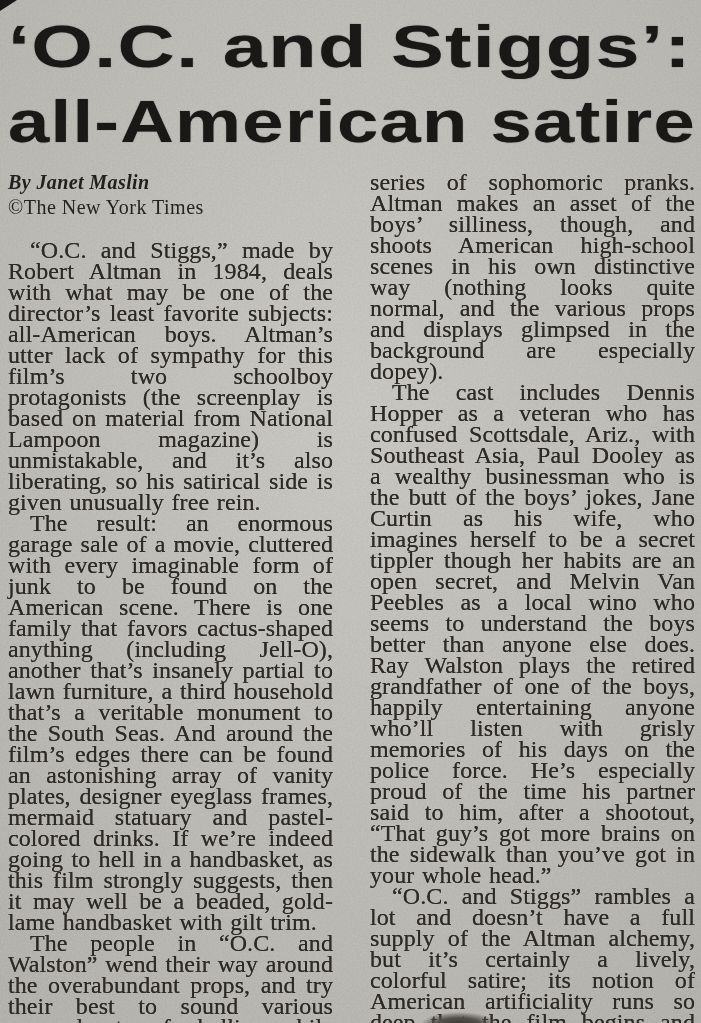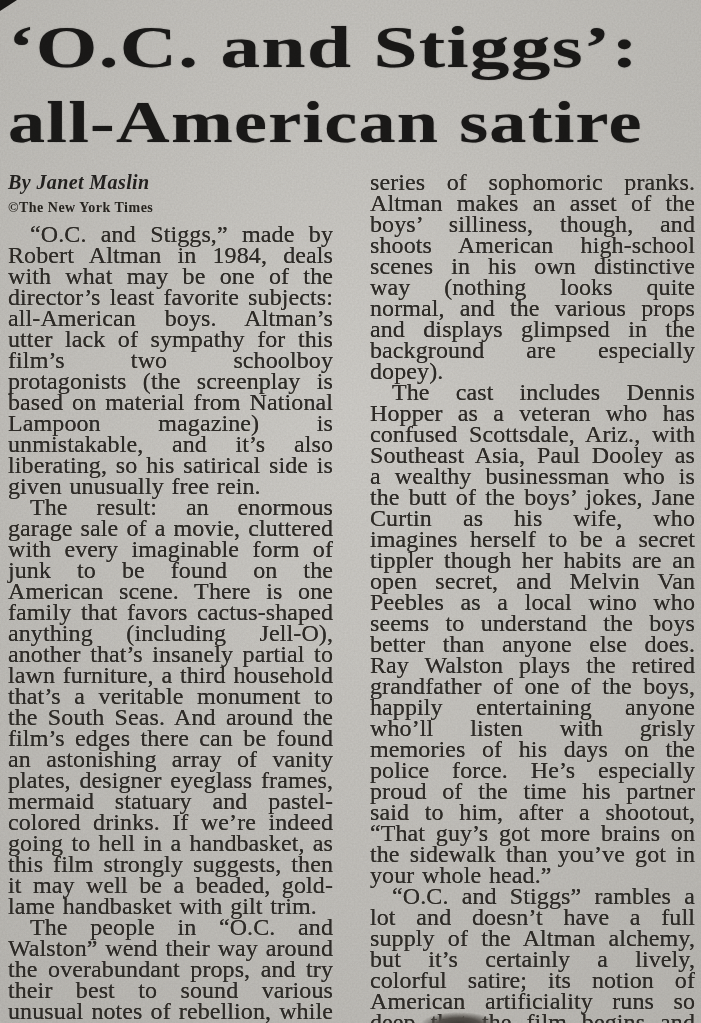--- a/index.html
+++ b/index.html
@@ -18,46 +18,46 @@
   .corner-mark{
     position:absolute;left:0;top:0;width:17px;height:11px;background:#181715;
     clip-path:polygon(0 0,100% 0,0 100%);
   }
   .bottom-smudge{
     position:absolute;left:420px;top:1012px;width:78px;height:26px;border-radius:50%;
     background:radial-gradient(closest-side,#3b3834 0%,#55514c 55%,rgba(85,81,76,0) 100%);
   }
   .headline{
     margin:10px 0 0 8px;color:#1a1918;
-    font-family:Liberation Serif, serif;font-weight:bold;
+    font-family:Liberation Sans, sans-serif;font-weight:bold;
     font-size:59px;line-height:75px;letter-spacing:1px;white-space:nowrap;
     text-shadow:0 0 1px rgba(20,20,20,.55);
   }
   .headline .hl-line{display:inline-block;transform-origin:left center;}
   .article{
     display:flex;gap:37px;margin:4px 6px 0 8px;color:#2f2c28;
   }
   .col{width:333px;}
   .col-left{padding-top:2px;}
   .col-right{padding-top:8px;}
   .byline{
     font-size:20px;line-height:24px;font-weight:bold;font-style:italic;
     color:#242220;margin-top:4px;letter-spacing:.4px;
   }
   .credit{
-    font-size:14px;line-height:19px;font-weight:bold;color:#27241f;
+    font-size:20px;line-height:19px;font-weight:normal;color:#27241f;
     margin-top:4px;letter-spacing:.5px;
   }
   .article p{
     margin:0;font-size:24px;line-height:21px;
     text-align:justify;word-spacing:1.6px;letter-spacing:.1px;
     text-shadow:0 0 .5px rgba(45,42,38,.85);
   }
   .article p.indent{text-indent:22px;}
-  .col-left p:first-of-type{margin-top:7px;font-family:Liberation Serif, serif;}
+  .col-left p:first-of-type{margin-top:23px;font-family:Liberation Serif, serif;}
 </style>
 </head>
 <body>
 
 <div class="page">
 
   <h1 class="headline">
     <span class="hl-line" style="transform: scaleX(1.342);">‘O.C. and Stiggs’:</span><br>
     <span class="hl-line" style="transform: scaleX(1.25781);">all-American satire</span>
   </h1>

